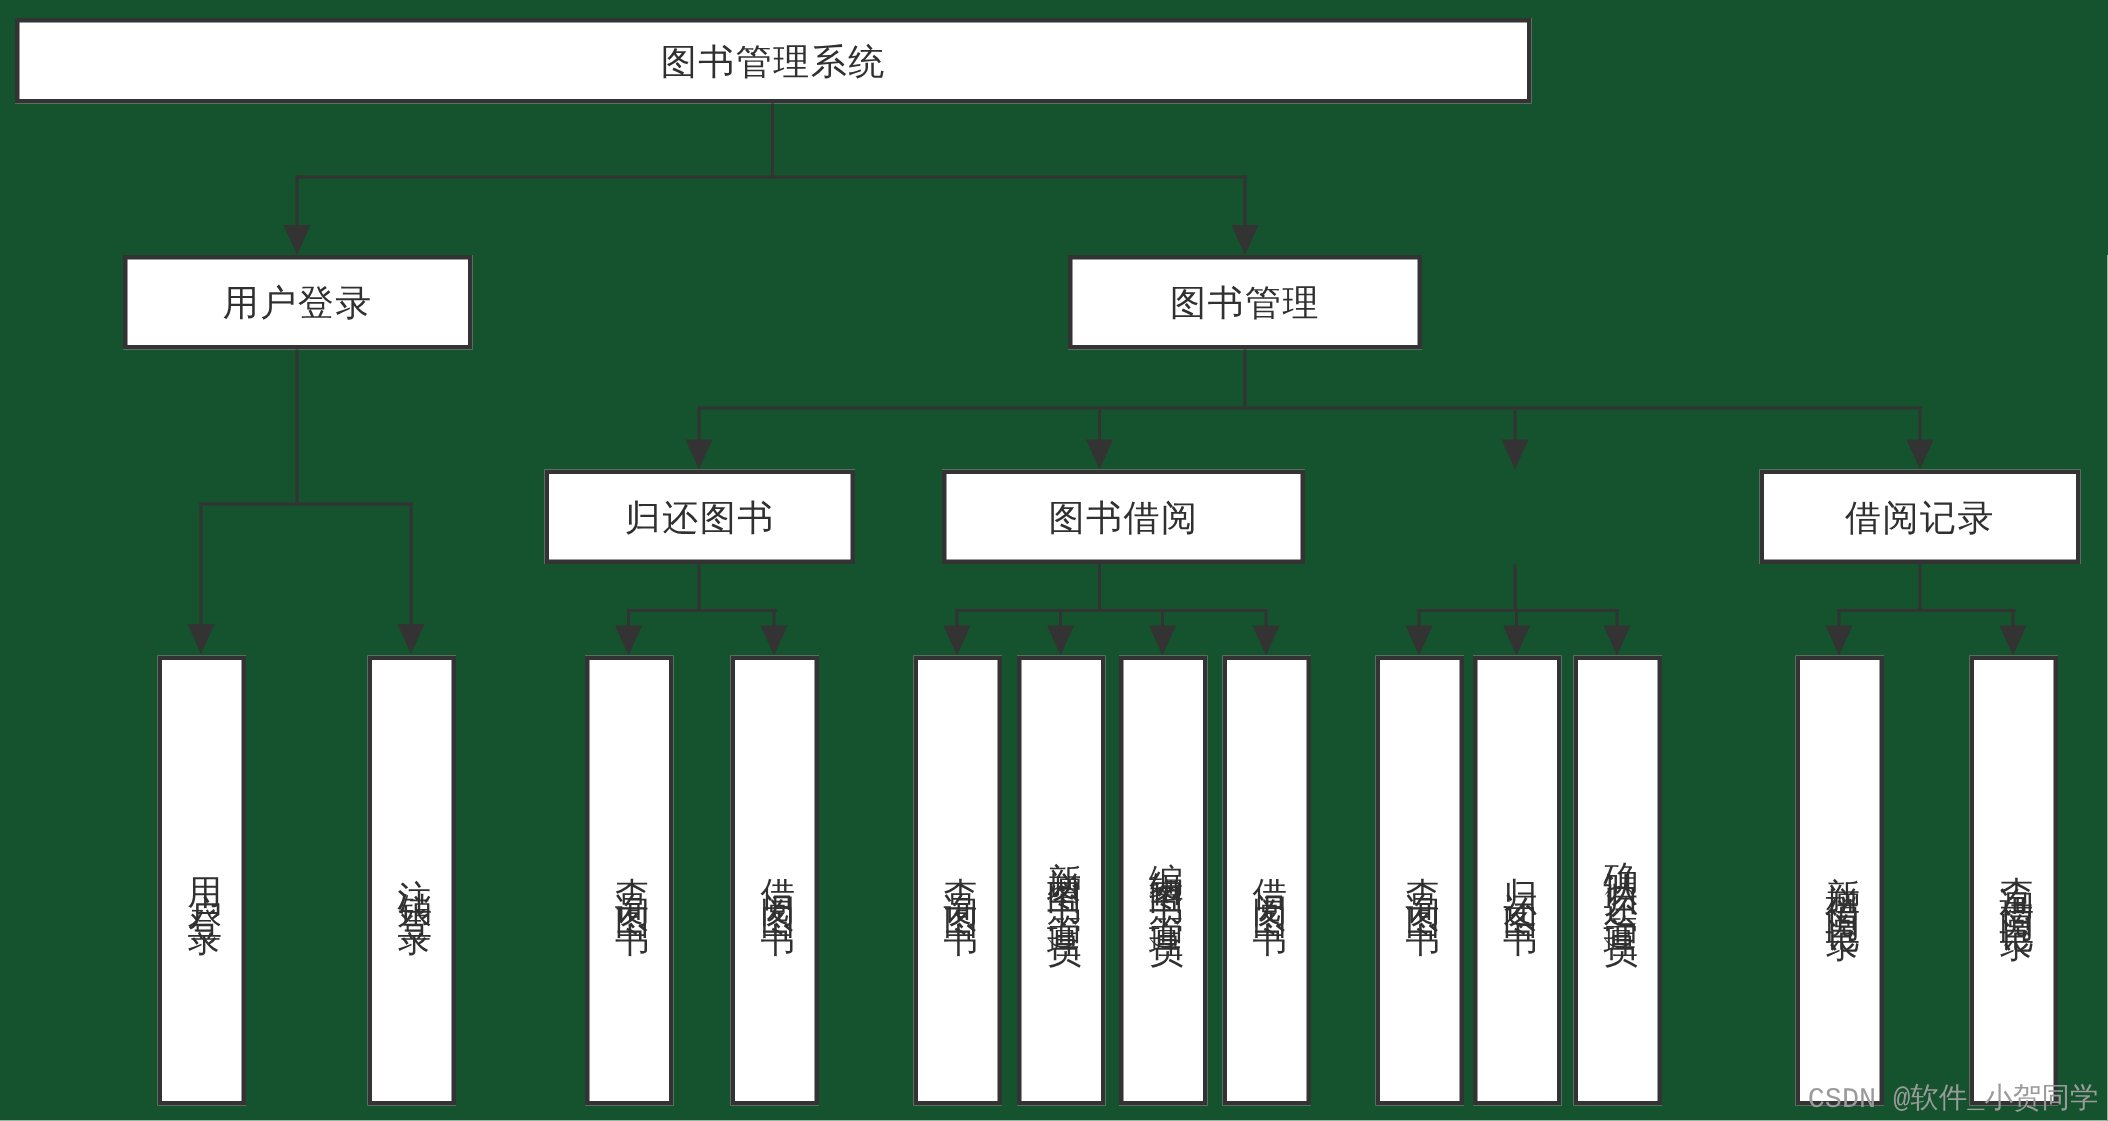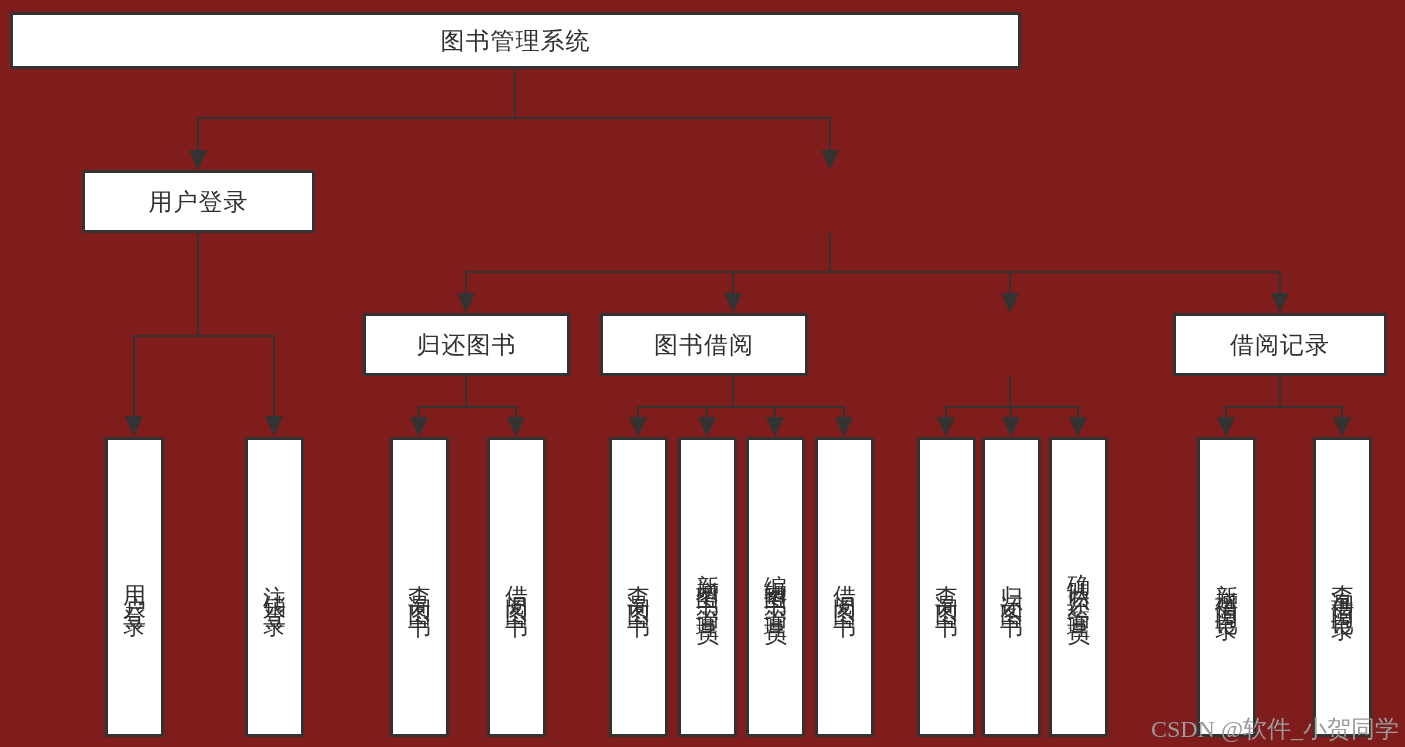--- a/index.html
+++ b/index.html
@@ -1,21 +1,21 @@
 <!DOCTYPE html>
 <html><head>
 <meta charset="utf-8">
 <style>
   html, body { margin:0; padding:0; background:#ffffff; }
   #canvas {
     position: relative;
     width: 1405px;
     height: 747px;
-    background: #7f1d1d;
-    font-family: Liberation Serif, serif;
+    background: #14532d;
+    font-family: Liberation Mono, monospace;
     overflow: hidden;
   }
   .node {
     position: absolute;
     box-sizing: border-box;
     background: #ffffff;
     border: 3px solid #333333;
     display: flex;
     align-items: center;
     justify-content: center;
@@ -51,21 +51,21 @@
     left: 0; bottom: 0;
     width: 0; height: 0;
     border-left: 9px solid transparent;
     border-right: 9px solid transparent;
     border-top: 20px solid #333333;
   }
   .watermark {
     position: absolute;
     right: 6px;
     bottom: 2px;
-    font-size: 24px;
+    font-size: 19px;
     color: #9a9a9a;
     white-space: nowrap;
     z-index: 5;
     margin-top: 42px;
   }
 </style>
 </head>
 <body>
 
 <div id="canvas">
@@ -75,37 +75,40 @@
   </div>
 
   <div class="vline" style="left:514px; top:69px; height:50px;"></div>
   <div class="hline" style="left:197px; top:117px; width:634px;"></div>
   <div class="arrow" style="left:189px; top:117px; height:53px;"></div>
   <div class="arrow" style="left:821px; top:117px; height:53px;"></div>
 
   <div class="node" style="left:82px; top:170px; width:233px; height:63px;">
     <span class="h-label">用户登录</span>
   </div>
+  <div class="node" style="left:712px; top:170px; width:236px; height:63px;">
+    <span class="h-label">图书管理</span>
+  </div>
 
   <div class="vline" style="left:197px; top:233px; height:104px;"></div>
   <div class="hline" style="left:133px; top:335px; width:142px;"></div>
   <div class="arrow" style="left:125px; top:335px; height:101px;"></div>
   <div class="arrow" style="left:265px; top:335px; height:101px;"></div>
 
   <div class="vline" style="left:829px; top:233px; height:40px;"></div>
   <div class="hline" style="left:465px; top:271px; width:816px;"></div>
   <div class="arrow" style="left:457px; top:271px; height:42px;"></div>
   <div class="arrow" style="left:724px; top:271px; height:42px;"></div>
   <div class="arrow" style="left:1001px; top:271px; height:42px;"></div>
   <div class="arrow" style="left:1271px; top:271px; height:42px;"></div>
 
   <div class="node" style="left:363px; top:313px; width:207px; height:63px;">
     <span class="h-label">归还图书</span>
   </div>
-  <div class="node" style="left:600px; top:313px; width:208px; height:63px;">
+  <div class="node" style="left:628px; top:313px; width:242px; height:63px;">
     <span class="h-label">图书借阅</span>
   </div>
   <div class="node" style="left:1173px; top:313px; width:214px; height:63px;align-items:center;">
     <span class="h-label">借阅记录</span>
   </div>
 
   <div class="vline" style="left:465px; top:376px; height:32px;"></div>
   <div class="hline" style="left:418px; top:406px; width:100px;"></div>
   <div class="arrow" style="left:410px; top:406px; height:31px;"></div>
   <div class="arrow" style="left:507px; top:406px; height:31px;"></div>

